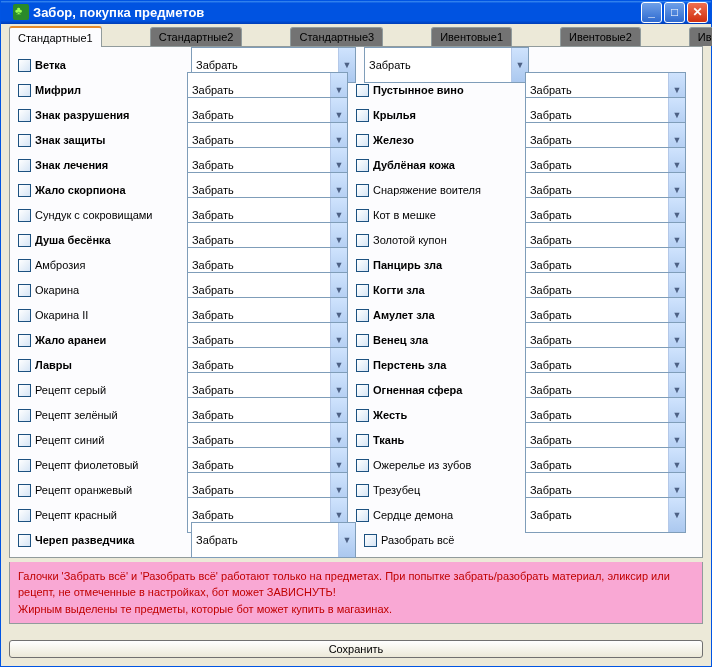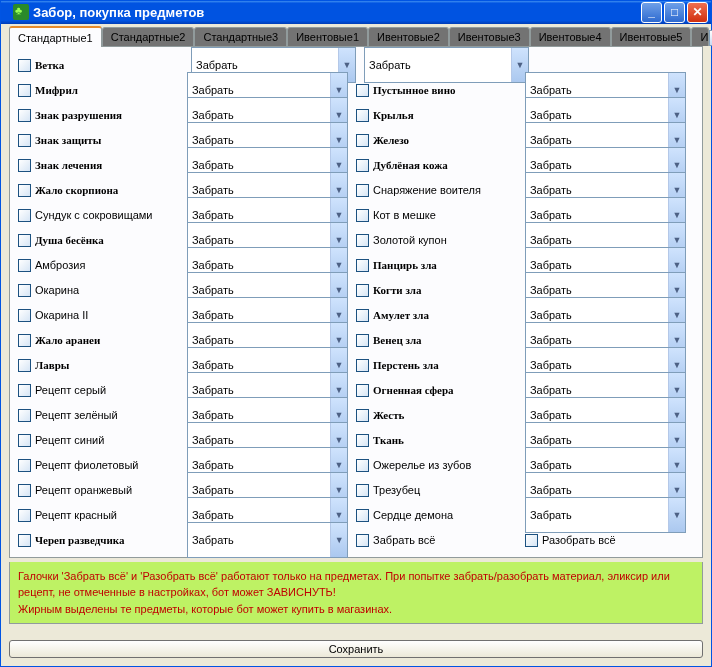--- a/index.html
+++ b/index.html
@@ -6,38 +6,38 @@
 body { font-family: Tahoma, sans-serif; font-size: 11px; background: #fff; }
 .window { width: 712px; height: 667px; border: 1px solid #0054e3; background: #ece9d8; display: flex; flex-direction: column; }
 .titlebar { height: 30px; background: linear-gradient(to bottom, #3c8cf0 0%, #0053e1 10%, #0053e1 85%, #003db6 100%); display: flex; align-items: center; padding: 0 3px 0 12px; color: #fff; font-weight: bold; font-size: 13px; }
 .titlebar .icon { width: 16px; height: 16px; margin-right: 4px; background: #2a8a2a; border-radius: 2px; position: relative; }
 .titlebar .icon::after { content: "♣"; color: #9f5; font-size: 11px; position: absolute; top: 0; left: 2px; }
 .titlebar .title { flex: 1; }
 .titlebar-btns { display: flex; gap: 2px; }
 .tb-btn { width: 21px; height: 21px; border: 1px solid #fff; border-radius: 3px; display: flex; align-items: center; justify-content: center; font-weight: bold; font-size: 12px; font-family: Arial; }
 .tb-btn.min, .tb-btn.max { background: linear-gradient(to bottom, #6fa0e8, #2e6ad0); color: #fff; }
 .tb-btn.close { background: linear-gradient(to bottom, #f07050, #d03010); color: #fff; }
-.tabbar { display: flex; align-items: flex-end; height: 24px; background: #ece9d8; padding: 2px 2px 0 8px; }
+.tabbar { display: flex; align-items: flex-end; height: 24px; background: #ece9d8; padding: 2px 2px 0 8px; gap: 48px; }
 .tab { padding: 3px 8px; background: #737373; border: 1px solid #919b9c; border-bottom: none; border-radius: 3px 3px 0 0; margin-right: 0; font-size: 11px; white-space: nowrap; position: relative; }
 .tab.active { background: #fcfcfe; border-top: 2px solid #e68b2c; z-index: 2; padding-top: 4px; margin-bottom: -1px; }
 .tab.cut { width: 26px; overflow: hidden; }
 .tabscroll { display: flex; margin-left: auto; }
 .tabscroll-btn { width: 16px; height: 16px; background: linear-gradient(to bottom,#fff,#c7d9f2); border: 1px solid #7f9db9; font-size: 9px; display:flex; align-items:center; justify-content:center; }
 .tabcontent { flex: 1; background: #fcfcfe; border: 1px solid #919b9c; margin: 0 8px 4px 8px; display: flex; flex-direction: column; }
 .grid { flex: 1; padding: 6px 8px 4px 8px; }
 .row { display: flex; align-items: center; height: 25px; }
 .cell-left { display: flex; align-items: center; width: 173px; }
 .cell-sel { width: 173px; padding-right: 8px; }
 .cb { width: 13px; height: 13px; border: 1px solid #1c5180; background: linear-gradient(135deg,#fff,#d6e5f5); margin-right: 4px; flex-shrink:0; }
 .lbl { white-space: nowrap; }
-.lbl.bold { font-weight: bold; font-family: Liberation Serif, serif; }
+.lbl.bold { font-weight: bold; }
 .sel { width: 100%; height: 36px; border: 1px solid #7f9db9; background: #fff; display: flex; align-items: center; }
 .sel span { flex: 1; padding: 0 4px; font-size: 11px; }
 .sel .dd { width: 17px; height: 100%; background: linear-gradient(to bottom,#cfe3fd,#abc8ef); border-left: 1px solid #b4c8e8; display:flex; align-items:center; justify-content:center; color:#4d6185; font-size:9px; }
-.note { background:#bef264; border:1px solid #919b9c; border-top:none; margin: 0 8px 4px 8px; padding: 6px 8px; color:#c00000; font-size:11px; line-height:1.5; }
+.note { background:#f9a8d4; border:1px solid #919b9c; border-top:none; margin: 0 8px 4px 8px; padding: 6px 8px; color:#c00000; font-size:11px; line-height:1.5; }
 .savebtn { margin: 12px 8px 8px 8px; height: 23px; background: linear-gradient(to bottom,#fff,#ece9d8); border:1px solid #707070; border-radius:3px; font-size:11px; display:flex; align-items:center; justify-content:center; }
 .footer-chk { display:flex; align-items:center; width:173px; }
 </style>
 </head>
 <body>
 
 <div class="window">
   <div class="titlebar">
     <div class="icon"></div>
     <div class="title">Забор, покупка предметов</div>
@@ -486,24 +486,20 @@
             <span class="lbl bold">Череп разведчика</span>
           </div>
           <div class="cell-sel">
             <div class="sel">
               <span>Забрать</span>
               <div class="dd">▼</div>
             </div>
           </div>
           <div class="footer-chk">
             <div class="cb"></div>
-            <span class="lbl">Забрать всё</span>
-          </div>
-          <div class="footer-chk">
-            <div class="cb"></div>
             <span class="lbl">Разобрать всё</span>
           </div>
         </div>
       </div>
   </div>
 
   <div class="note">
     <div>Галочки 'Забрать всё' и  'Разобрать всё' работают только на предметах. При попытке забрать/разобрать материал, эликсир или рецепт, не отмеченные в настройках, бот может ЗАВИСНУТЬ!</div>
     <div>Жирным выделены те предметы, которые бот может купить в магазинах.</div>
   </div>

